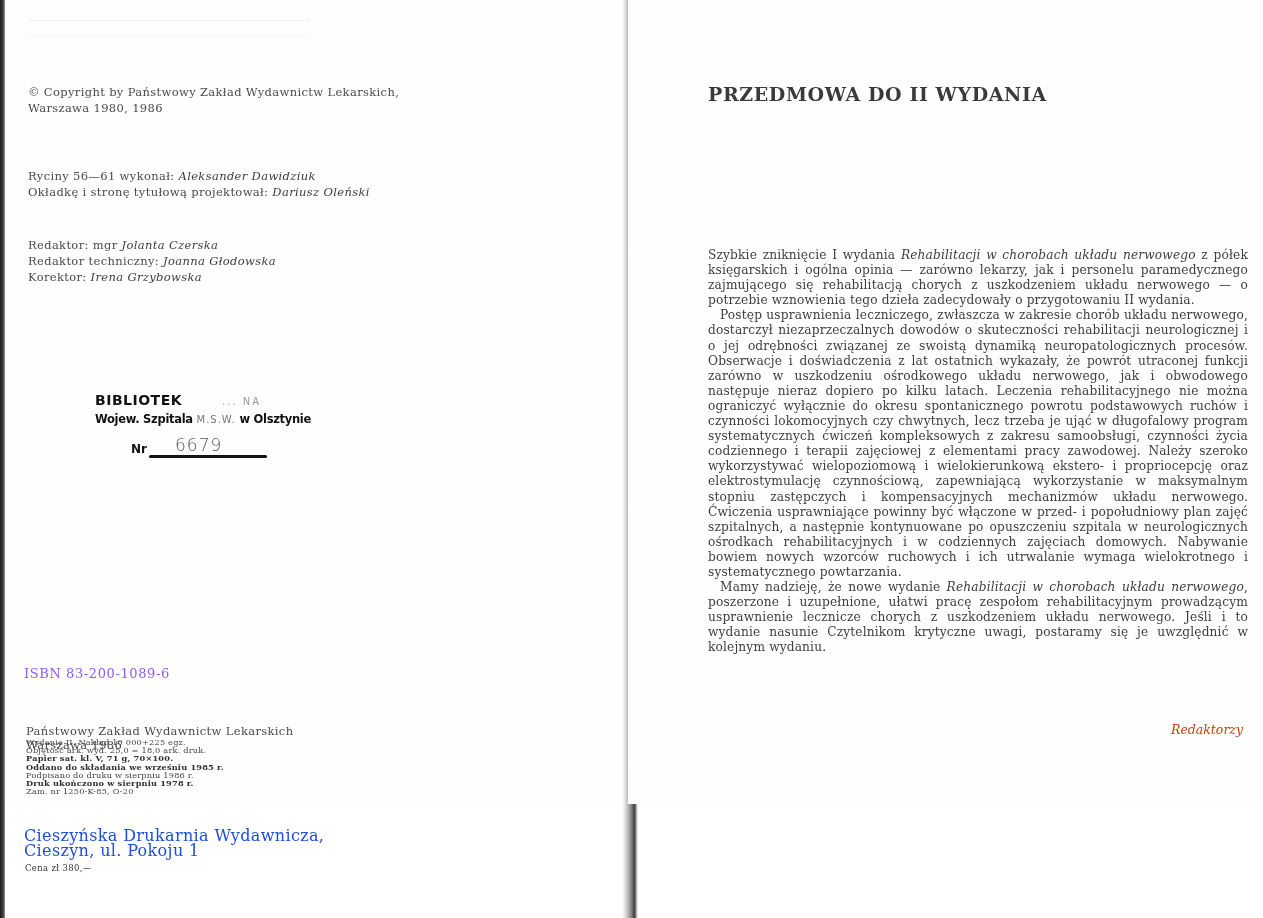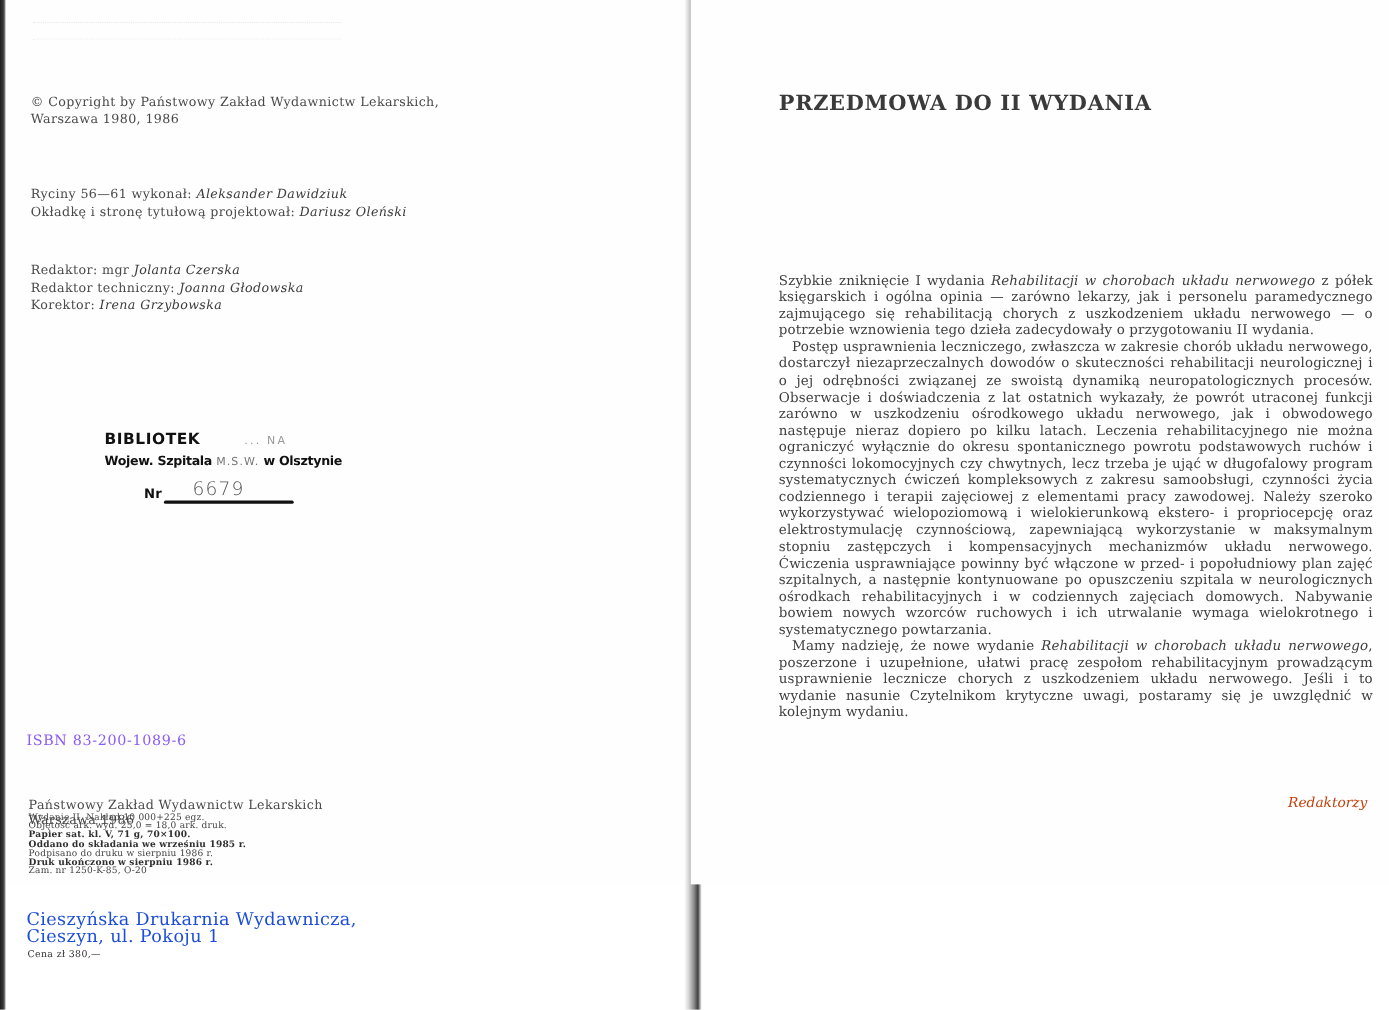--- a/index.html
+++ b/index.html
@@ -131,21 +131,21 @@
       <div>Państwowy Zakład Wydawnictw Lekarskich</div>
       <div>Warszawa 1986</div>
     </div>
 
     <div class="lp imprint">
       <div>Wydanie II. Nakład 10 000+225 egz.</div>
       <div>Objętość ark. wyd. 25,0 = 18,0 ark. druk.</div>
       <div>Papier sat. kl. V, 71 g, 70×100.</div>
       <div>Oddano do składania we wrześniu 1985 r.</div>
       <div>Podpisano do druku w sierpniu 1986 r.</div>
-      <div>Druk ukończono w sierpniu 1986 r.</div>
+      <div>Druk ukończono w sierpniu 1978 r.</div>
       <div>Zam. nr 1250-K-85, O-20</div>
     </div>
 
     <div class="lp printer">
       <div>Cieszyńska Drukarnia Wydawnicza,</div>
       <div>Cieszyn, ul. Pokoju 1</div>
     </div>
 
     <div class="lp price">Cena zł 380,—</div>
   </div>

